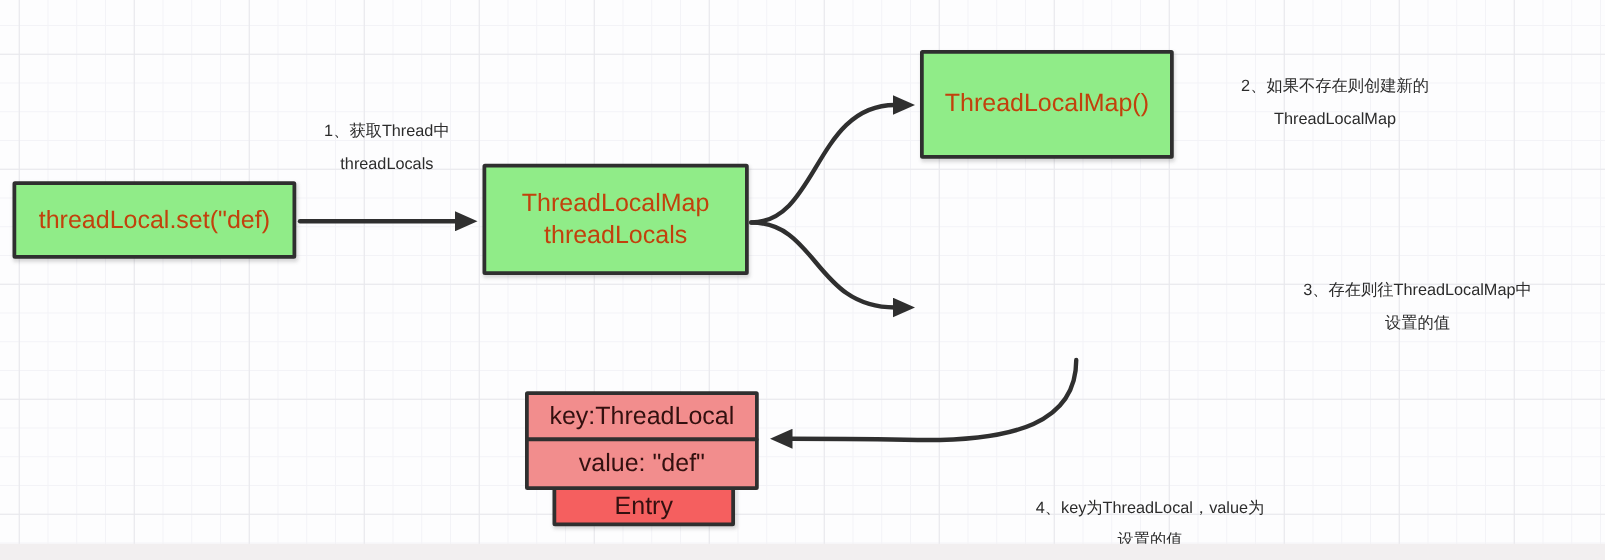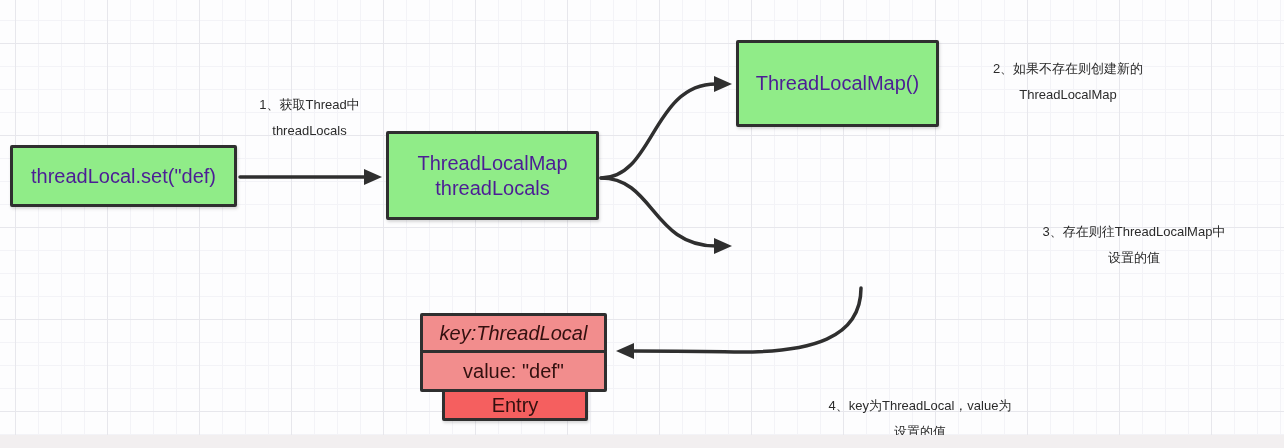--- a/index.html
+++ b/index.html
@@ -27,31 +27,31 @@
   .node {
     position:absolute;
     box-sizing:border-box;
     border:3px solid #2f2f2f;
     border-radius:2px;
     background:#90ec88;
     display:flex; flex-direction:column;
     align-items:center; justify-content:center;
     text-align:center;
     font-size:20px; line-height:25px;
-    color:#4c1d95;
+    color:#c2410c;
     box-shadow:1px 2px 3px rgba(80,80,80,.22);
     z-index:1;
   }
 
   .node.pinkrow { background:#f28d8d; color:#33100f; box-shadow:none; }
   .node.redbox  { background:#f55f5f; color:#33100f; }
 
   .kv { position:absolute; left:420px; top:313px; width:187px; z-index:2; }
   .kv .node { position:relative; left:0; top:0; width:187px; }
-  .kv .row-key   { height:40px;font-style:italic; }
+  .kv .row-key   { height:40px; }
   .kv .row-value { height:42px; margin-top:-3px; }
 
   .entry-box { left:442px; top:389px; width:146px; height:32px; z-index:1; }
 
   .annotation {
     position:absolute;
     text-align:center;
     font-size:13px; line-height:26px;
     color:#2b2b2b;
     z-index:3;

